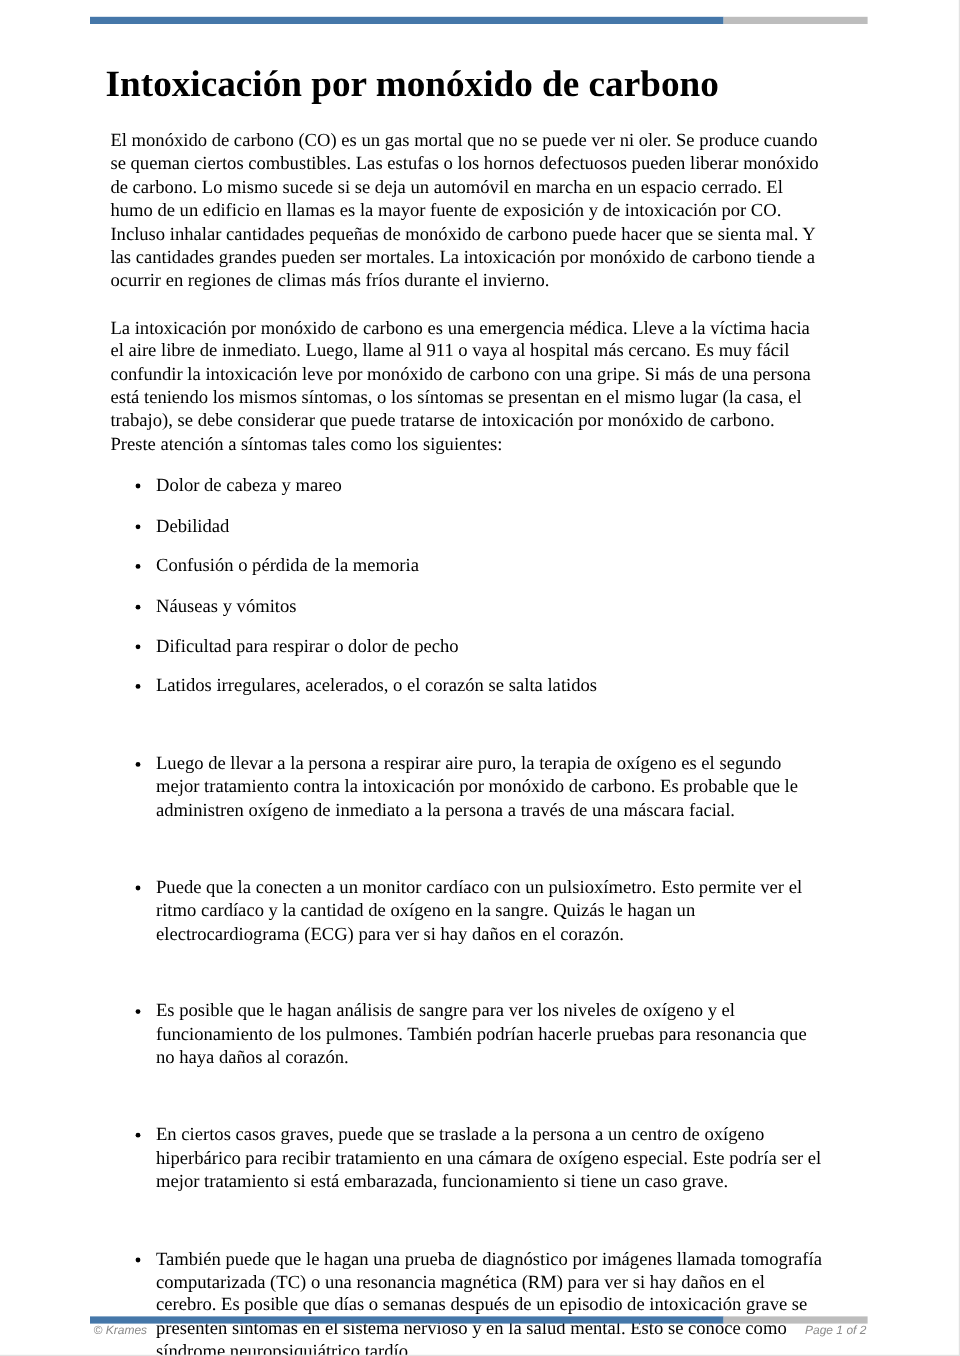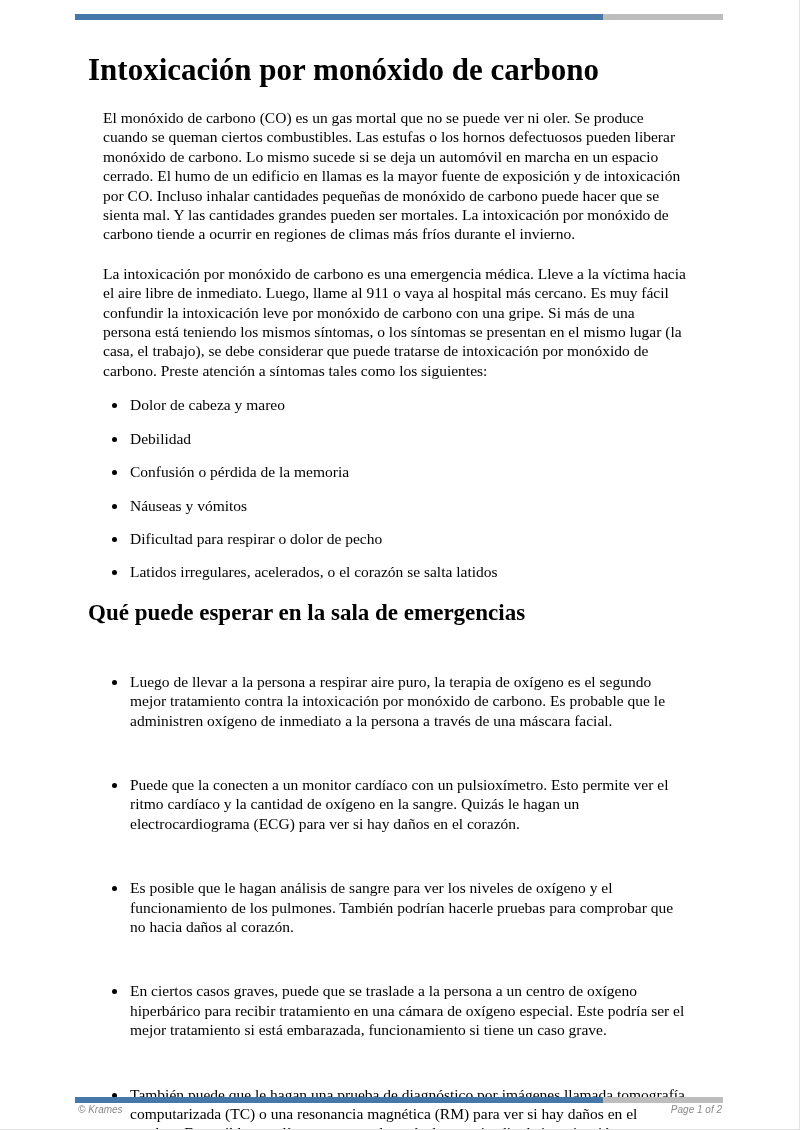--- a/index.html
+++ b/index.html
@@ -41,21 +41,21 @@
   h1.doc-title {
     font-size: 31px;
     line-height: 36px;
     font-weight: bold;
     margin: 52px 0 0 0;
     letter-spacing: 0;
   }
   p.para {
     font-size: 15.5px;
     line-height: 19.4px;
-    margin: 20px 0 0 15px;
+    margin: 20px 0 0 4px;
   }
   h2.section-heading {
     font-size: 23px;
     line-height: 28px;
     font-weight: bold;
     margin: 17px 0 0 0;
   }
   ul.bullets {
     margin: 15px 0 0 0;
     padding: 0 0 0 40px;
@@ -102,26 +102,25 @@
 
     <ul class="bullets">
       <li>Dolor de cabeza y mareo</li>
       <li>Debilidad</li>
       <li>Confusión o pérdida de la memoria</li>
       <li>Náuseas y vómitos</li>
       <li>Dificultad para respirar o dolor de pecho</li>
       <li>Latidos irregulares, acelerados, o el corazón se salta latidos</li>
     </ul>
 
-    <h2 class="section-heading">Qué puede esperar en la sala de emergencias</h2>
 
     <ul class="bullets long">
       <li>Luego de llevar a la persona a respirar aire puro, la terapia de oxígeno es el segundo mejor tratamiento contra la intoxicación por monóxido de carbono. Es probable que le administren oxígeno de inmediato a la persona a través de una máscara facial.</li>
       <li>Puede que la conecten a un monitor cardíaco con un pulsioxímetro. Esto permite ver el ritmo cardíaco y la cantidad de oxígeno en la sangre. Quizás le hagan un electrocardiograma (ECG) para ver si hay daños en el corazón.</li>
-      <li>Es posible que le hagan análisis de sangre para ver los niveles de oxígeno y el funcionamiento de los pulmones. También podrían hacerle pruebas para comprobar que no hacia daños al corazón.</li>
+      <li>Es posible que le hagan análisis de sangre para ver los niveles de oxígeno y el funcionamiento de los pulmones. También podrían hacerle pruebas para resonancia que no haya daños al corazón.</li>
       <li>En ciertos casos graves, puede que se traslade a la persona a un centro de oxígeno hiperbárico para recibir tratamiento en una cámara de oxígeno especial. Este podría ser el mejor tratamiento si está embarazada, funcionamiento si tiene un caso grave.</li>
       <li>También puede que le hagan una prueba de diagnóstico por imágenes llamada tomografía computarizada (TC) o una resonancia magnética (RM) para ver si hay daños en el cerebro. Es posible que días o semanas después de un episodio de intoxicación grave se presenten síntomas en el sistema nervioso y en la salud mental. Esto se conoce como síndrome neuropsiquiátrico tardío.</li>
     </ul>
 
   </div>
 
   <div class="rule rule-bottom">
     <div class="seg-blue"></div>
     <div class="seg-gray"></div>
   </div>

